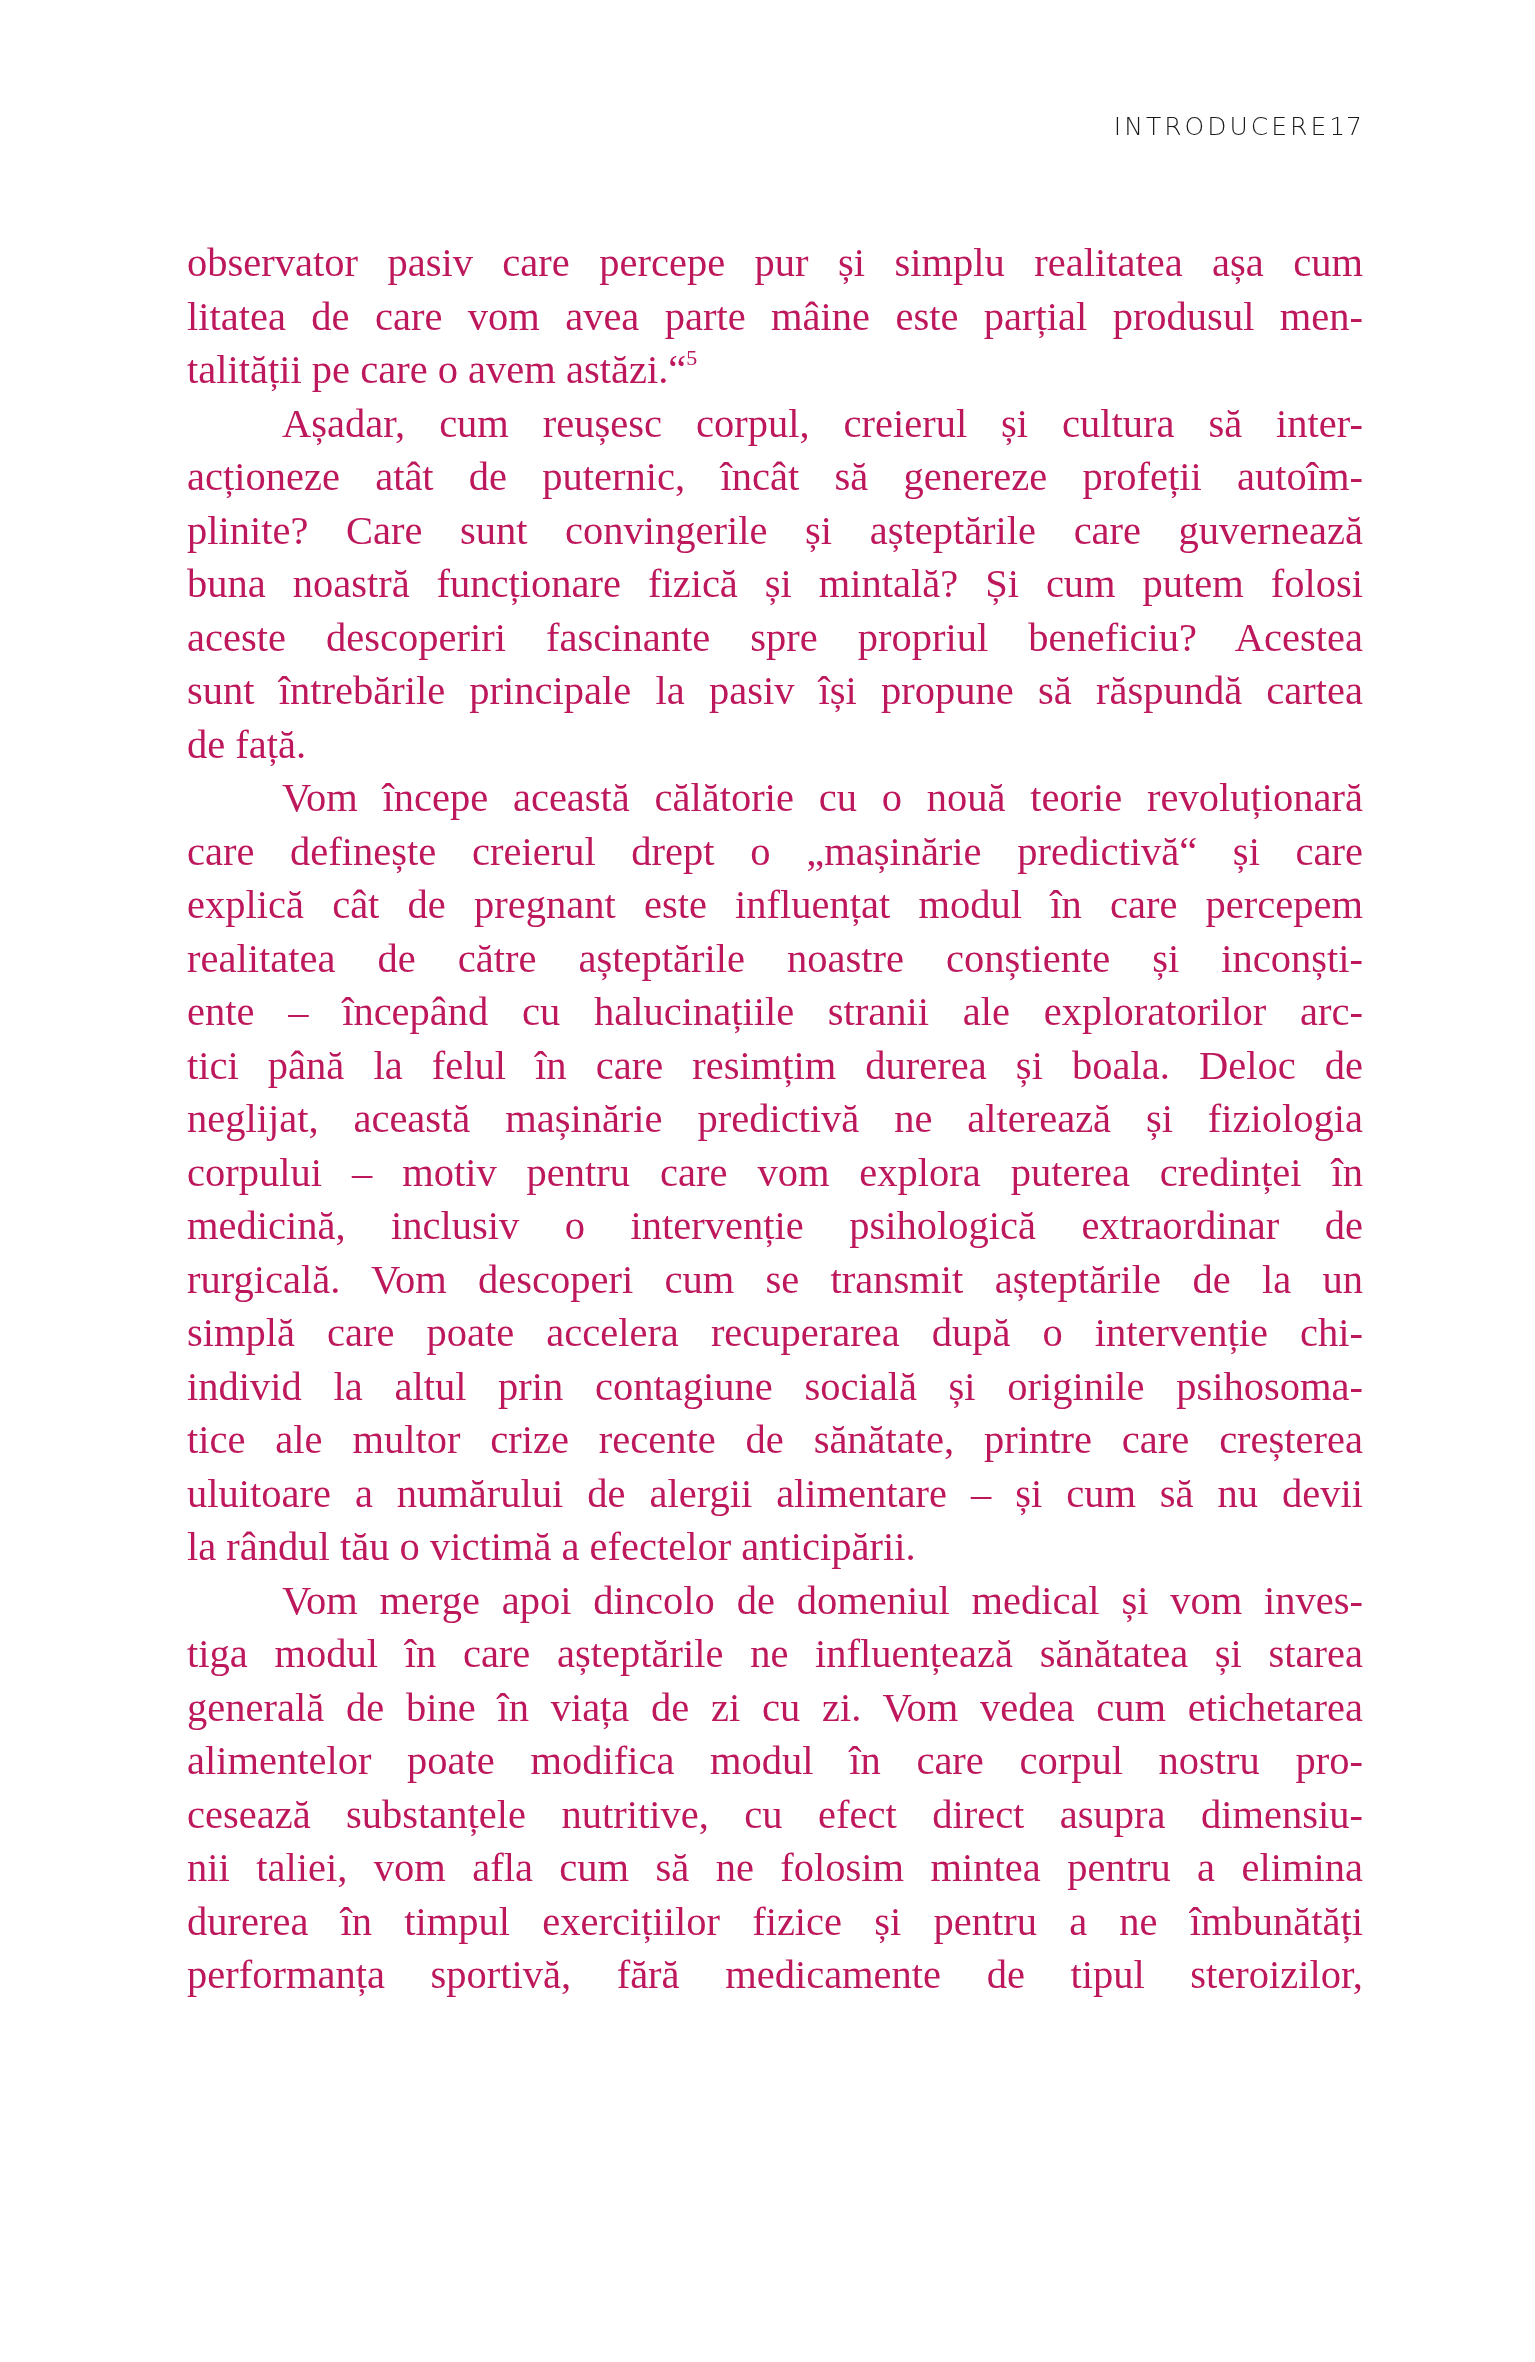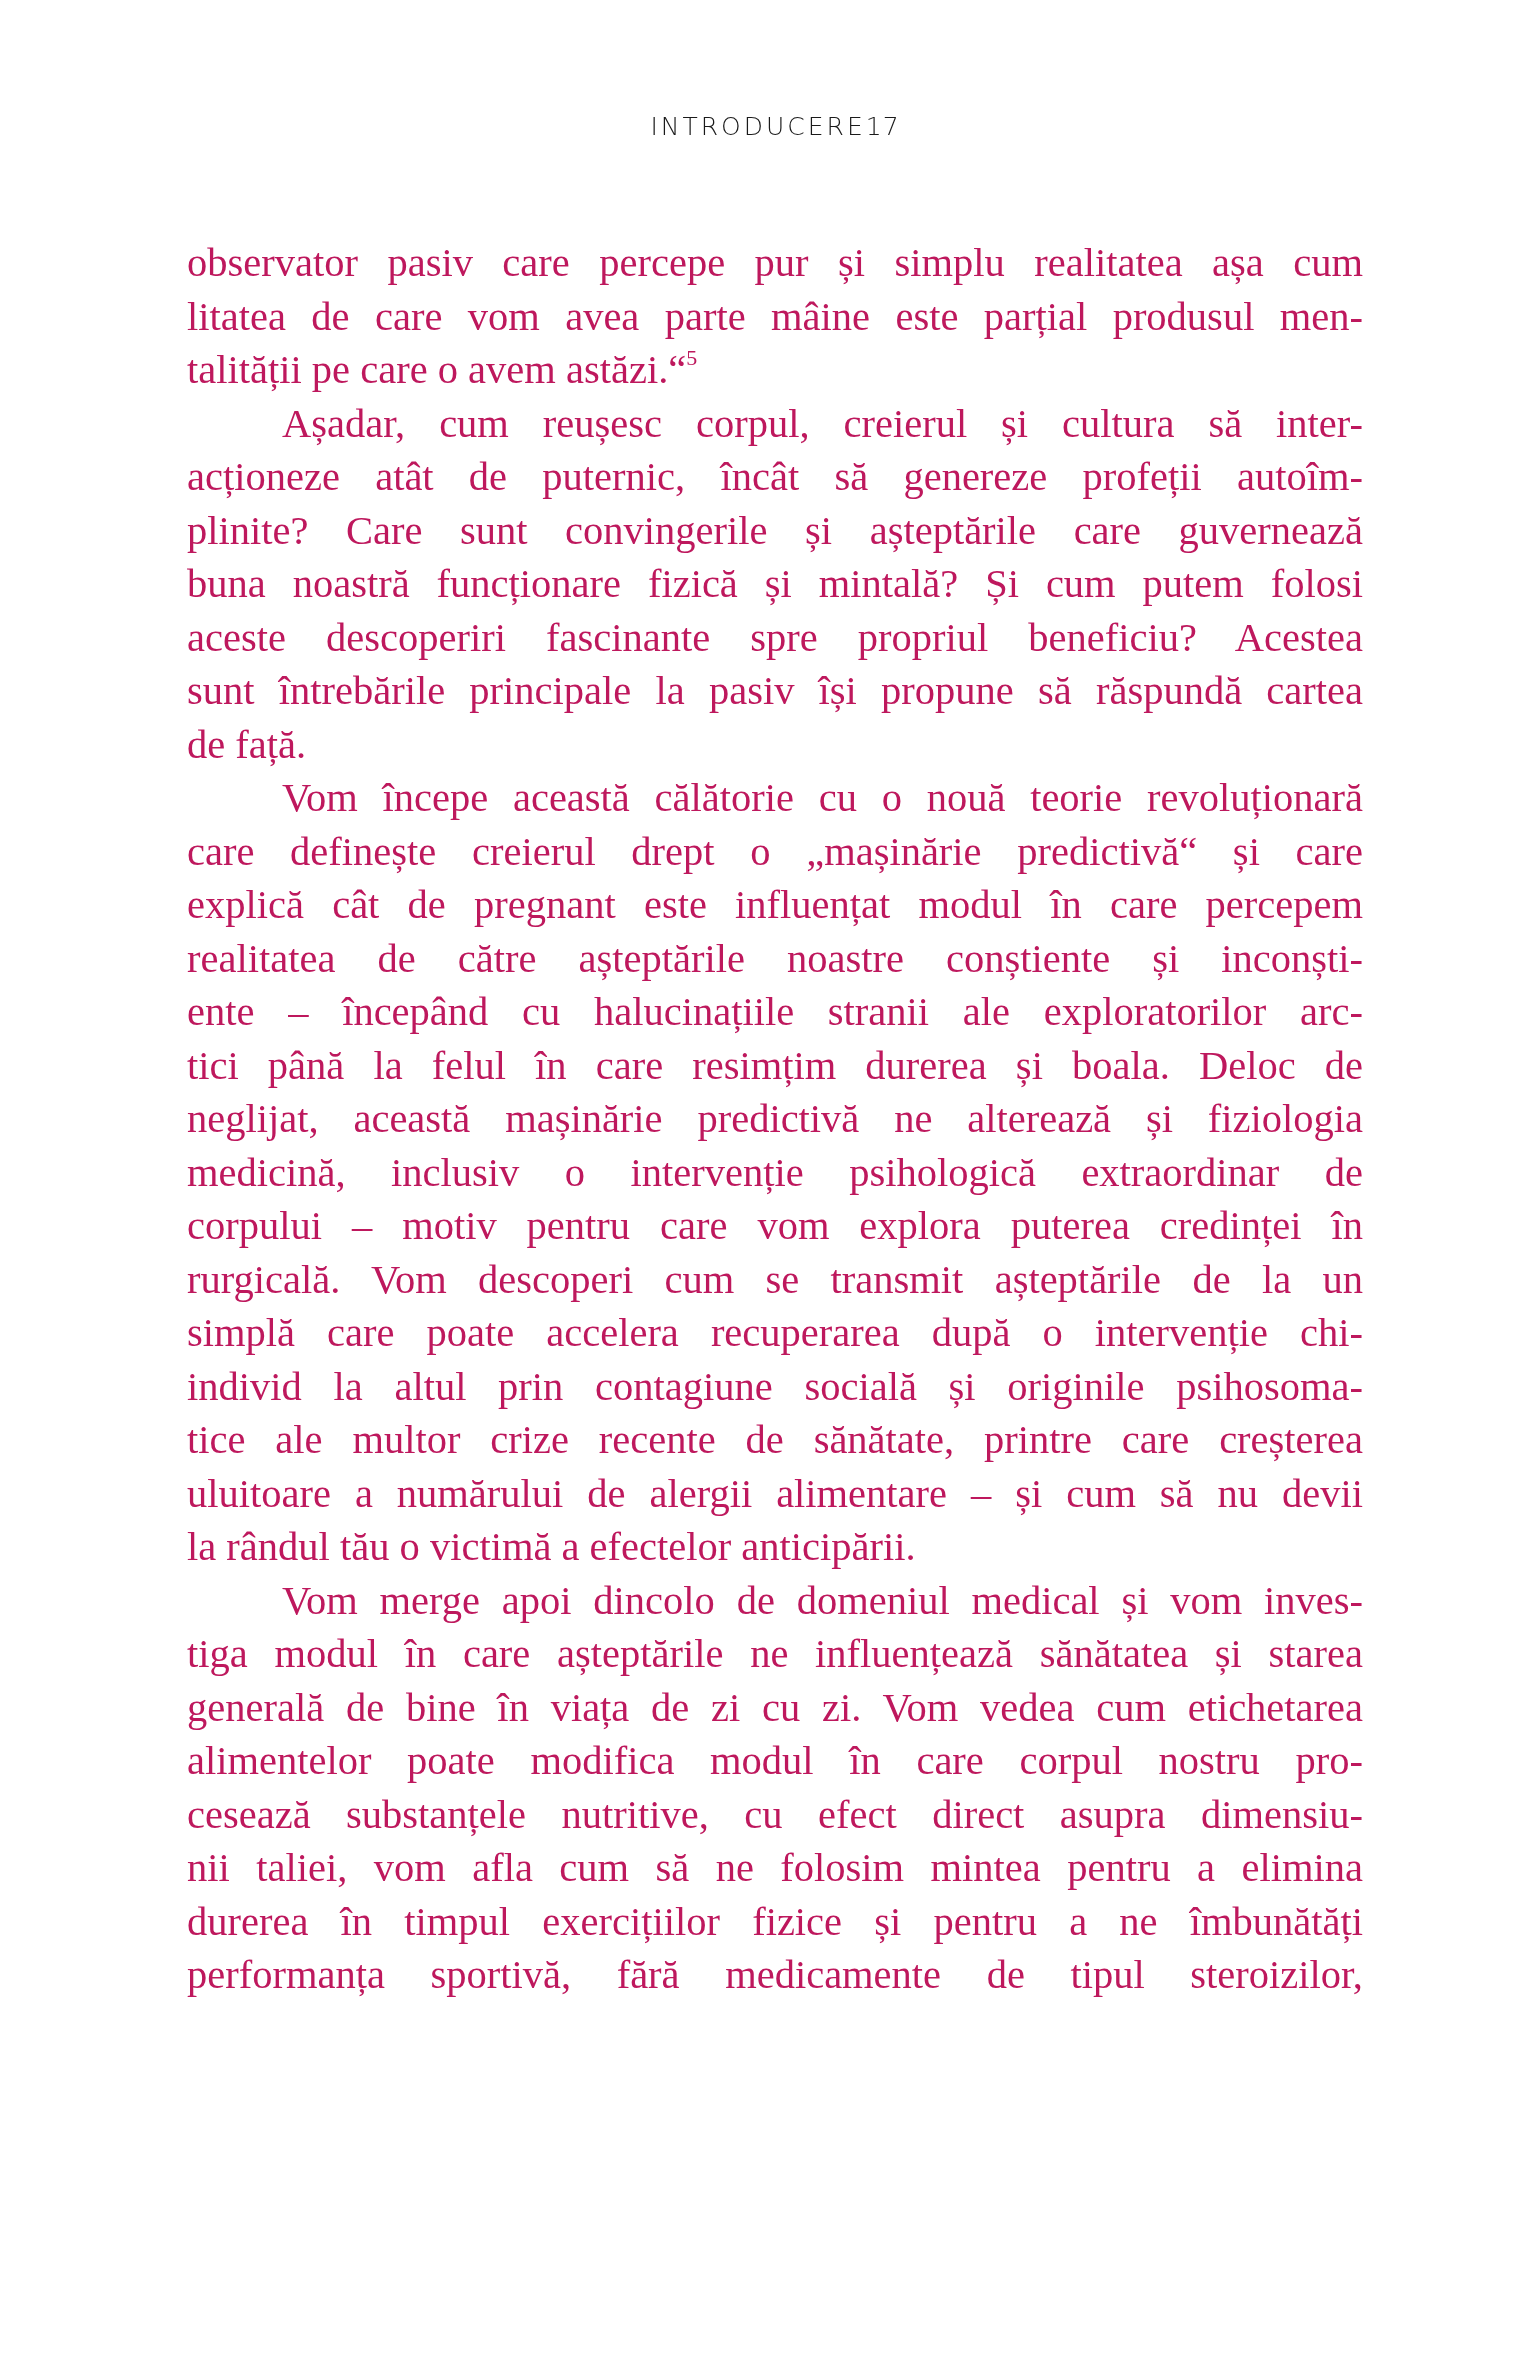--- a/index.html
+++ b/index.html
@@ -1,20 +1,20 @@
 <!DOCTYPE html>
 <html><head>
 <meta charset="utf-8">
 <style>
   html, body { margin: 0; padding: 0; background: #ffffff; }
   body { width: 1535px; height: 2362px; position: relative; overflow: hidden; color: #1a1a1a; }
   .page { position: absolute; left: 0; top: 0; width: 1535px; height: 2362px; background: #ffffff; }
   .running-head {
     position: absolute; left: 187px; right: 172px; top: 106px; height: 40px;
-    display: flex; justify-content: center; align-items: center;
+    display: flex; justify-content: flex-end; align-items: center;
     font-family: "DejaVu Sans", sans-serif; font-size: 25px; letter-spacing: 3px; color: #1a1a1a;
     font-weight: 300;
   }
   .running-head .num { letter-spacing: 1px; }
   .body-text {
     position: absolute; left: 187px; top: 236px; width: 1176px;
     font-family: "Liberation Serif", serif; font-size: 40.5px; line-height: 53.5px;
     color: #be185d;
   }
   .line { display: block; white-space: nowrap; text-align: justify; text-align-last: justify; height: 53.5px; }
@@ -45,22 +45,22 @@
     <span class="line">sunt întrebările principale la pasiv își propune să răspundă cartea</span>
     <span class="line last">de față.</span>
 
     <span class="line indent">Vom începe această călătorie cu o nouă teorie revoluționară</span>
     <span class="line">care definește creierul drept o „mașinărie predictivă“ și care</span>
     <span class="line">explică cât de pregnant este influențat modul în care percepem</span>
     <span class="line">realitatea de către așteptările noastre conștiente și inconști-</span>
     <span class="line">ente – începând cu halucinațiile stranii ale exploratorilor arc-</span>
     <span class="line">tici până la felul în care resimțim durerea și boala. Deloc de</span>
     <span class="line">neglijat, această mașinărie predictivă ne alterează și fiziologia</span>
+    <span class="line">corpului – motiv pentru care vom explora puterea credinței în</span>
     <span class="line">medicină, inclusiv o intervenție psihologică extraordinar de</span>
-    <span class="line">corpului – motiv pentru care vom explora puterea credinței în</span>
     <span class="line">rurgicală. Vom descoperi cum se transmit așteptările de la un</span>
     <span class="line">simplă care poate accelera recuperarea după o intervenție chi-</span>
     <span class="line">individ la altul prin contagiune socială și originile psihosoma-</span>
     <span class="line">tice ale multor crize recente de sănătate, printre care creșterea</span>
     <span class="line">uluitoare a numărului de alergii alimentare – și cum să nu devii</span>
     <span class="line last">la rândul tău o victimă a efectelor anticipării.</span>
 
     <span class="line indent">Vom merge apoi dincolo de domeniul medical și vom inves-</span>
     <span class="line">tiga modul în care așteptările ne influențează sănătatea și starea</span>
     <span class="line">generală de bine în viața de zi cu zi. Vom vedea cum etichetarea</span>

